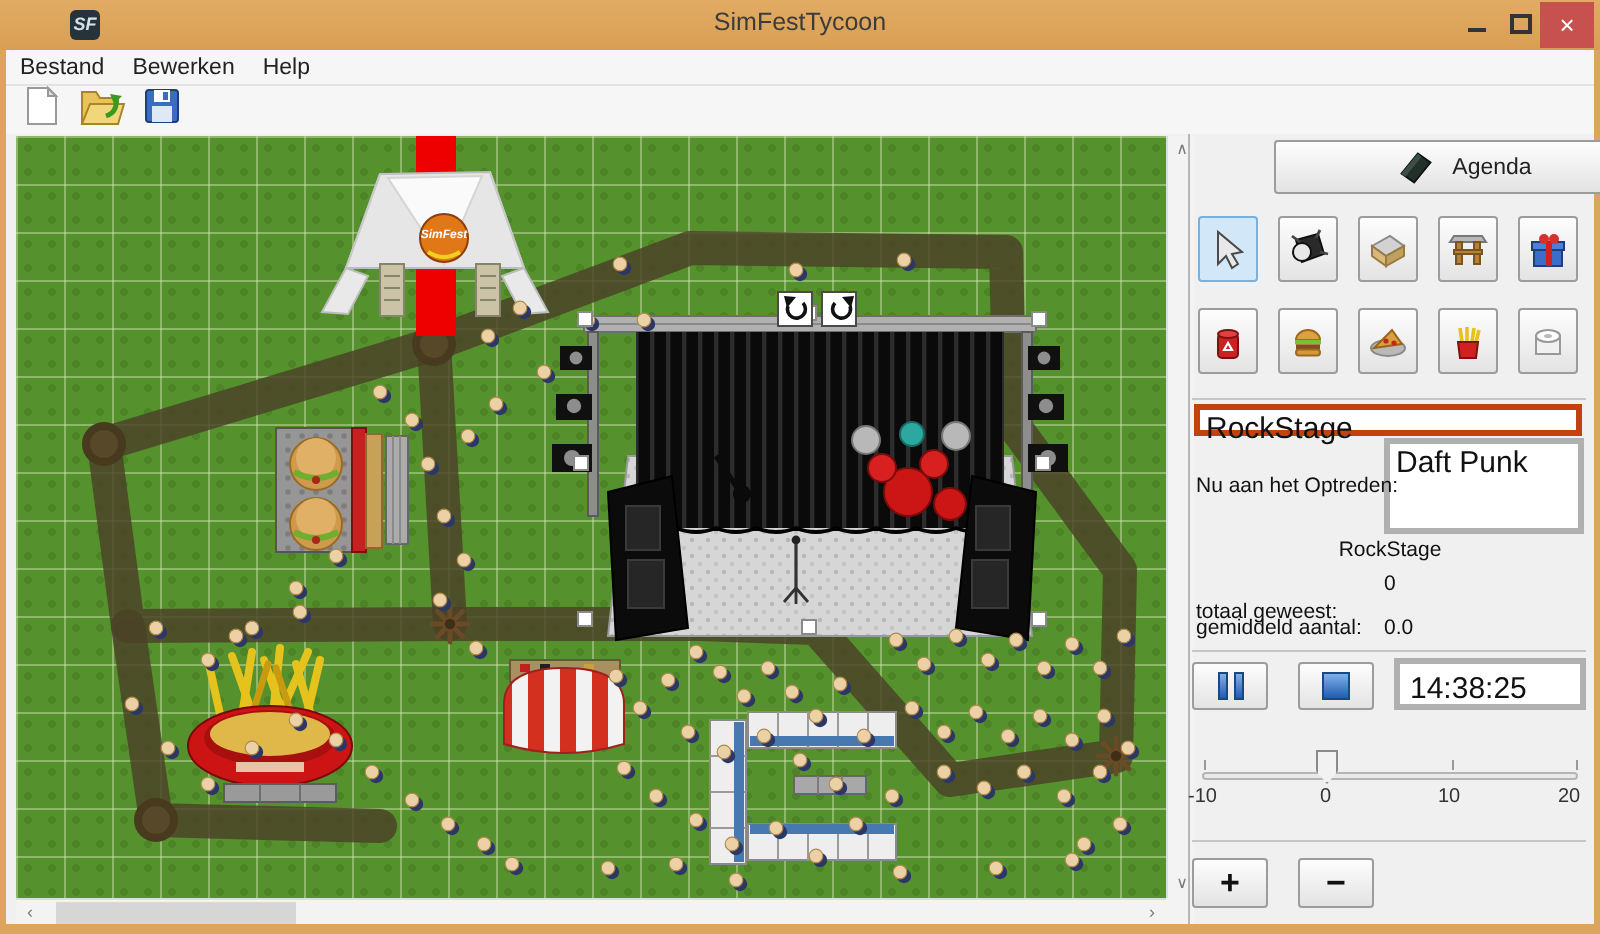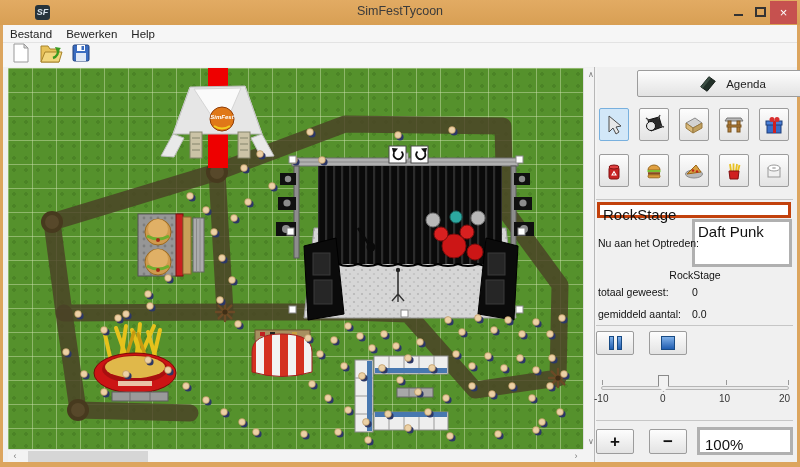--- a/index.html
+++ b/index.html
@@ -614,45 +614,45 @@
   </div>
 
   <div class="abs hline" style="top:199px;"></div>
 
   <div class="abs field" style="left:597px;top:202px;width:194px;height:16px;padding:1px 3px;">RockStage</div>
 
   <div class="abs field" style="left:692px;top:219px;width:100px;height:48px;padding:1px 3px;border-color:#b0b0b0;">Daft Punk</div>
   <div class="abs lbl" style="left:598px;top:237px;">Nu aan het Optreden:</div>
 
   <div class="abs lbl" style="left:597px;top:269px;width:196px;text-align:center;">RockStage</div>
-  <div class="abs lbl" style="left:598px;top:286px;">totaal geweest:</div>
+  <div class="abs lbl" style="left:598px;top:300px;">totaal geweest:</div>
   <div class="abs lbl" style="left:692px;top:286px;">0</div>
   <div class="abs lbl" style="left:598px;top:308px;">gemiddeld aantal:</div>
   <div class="abs lbl" style="left:692px;top:308px;text-align:center;">0.0</div>
 
   <div class="abs hline" style="top:325px;"></div>
 
   <div class="abs btn" style="left:596px;top:331px;width:38px;height:24px;gap:3px;">
     <span class="bluebar" style="width:5px;height:14px;"></span>
     <span class="bluebar" style="width:5px;height:14px;"></span>
   </div>
   <div class="abs btn" style="left:649px;top:331px;width:38px;height:24px;">
     <span class="bluebar" style="width:14px;height:14px;"></span>
   </div>
+  <div class="abs field" style="left:697px;top:329px;width:96px;height:26px;padding:4px 5px;border-color:#b0b0b0;">14:38:25</div>
 
   <div class="abs tick" style="left:602px;"></div>
   <div class="abs tick" style="left:664px;"></div>
   <div class="abs tick" style="left:726px;"></div>
   <div class="abs tick" style="left:788px;"></div>
   <div class="abs slider-track"></div>
   <div class="abs slider-thumb"></div>
   <span class="abs ticklbl" style="left:594px;">-10</span>
   <span class="abs ticklbl" style="left:660px;">0</span>
   <span class="abs ticklbl" style="left:719px;">10</span>
   <span class="abs ticklbl" style="left:779px;">20</span>
 
   <div class="abs hline" style="top:420px;"></div>
 
   <div class="abs btn pm" style="left:596px;top:429px;width:38px;height:25px;">+</div>
   <div class="abs btn pm" style="left:649px;top:429px;width:38px;height:25px;">−</div>
-  <div class="abs field" style="left:697px;top:427px;width:96px;height:28px;padding:6px 5px;border-color:#b0b0b0;">100%</div>
 
 </div>
 
 </body></html>

